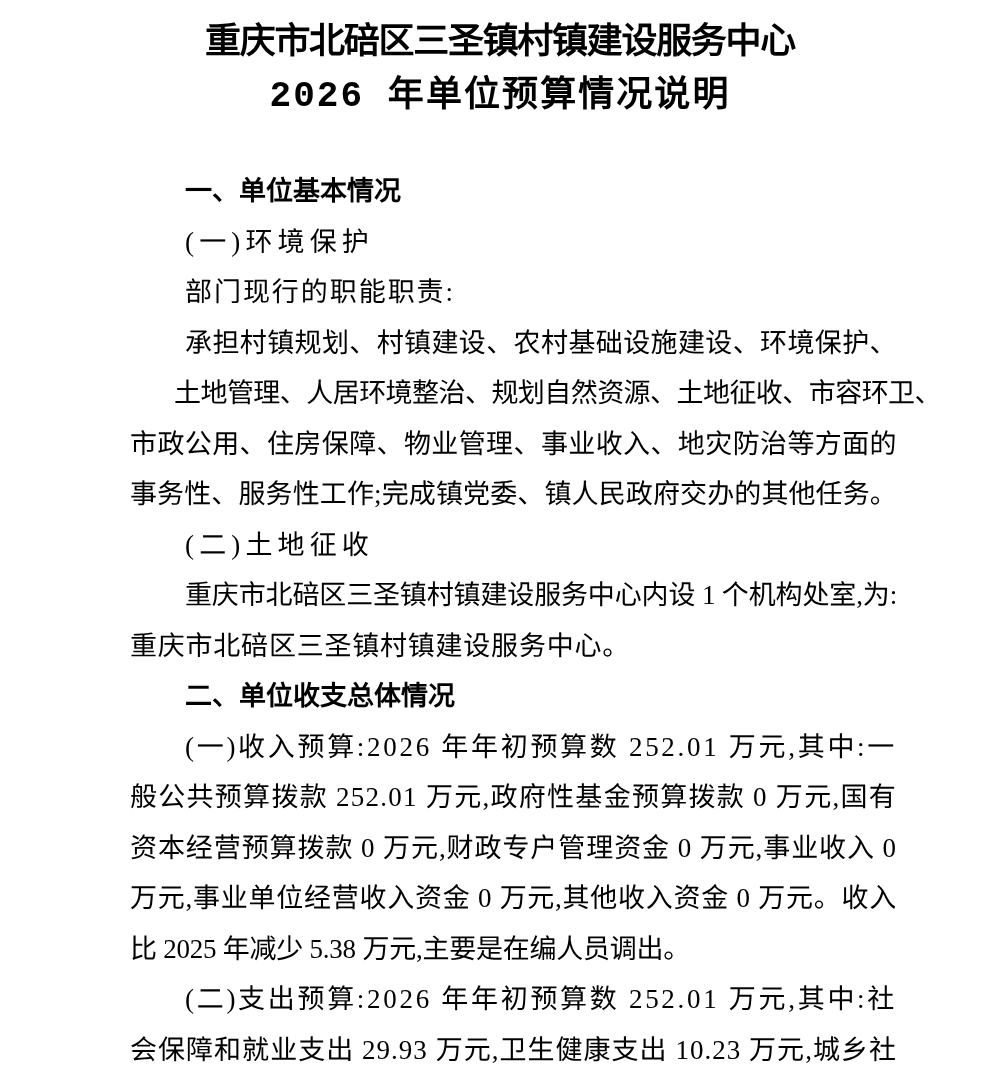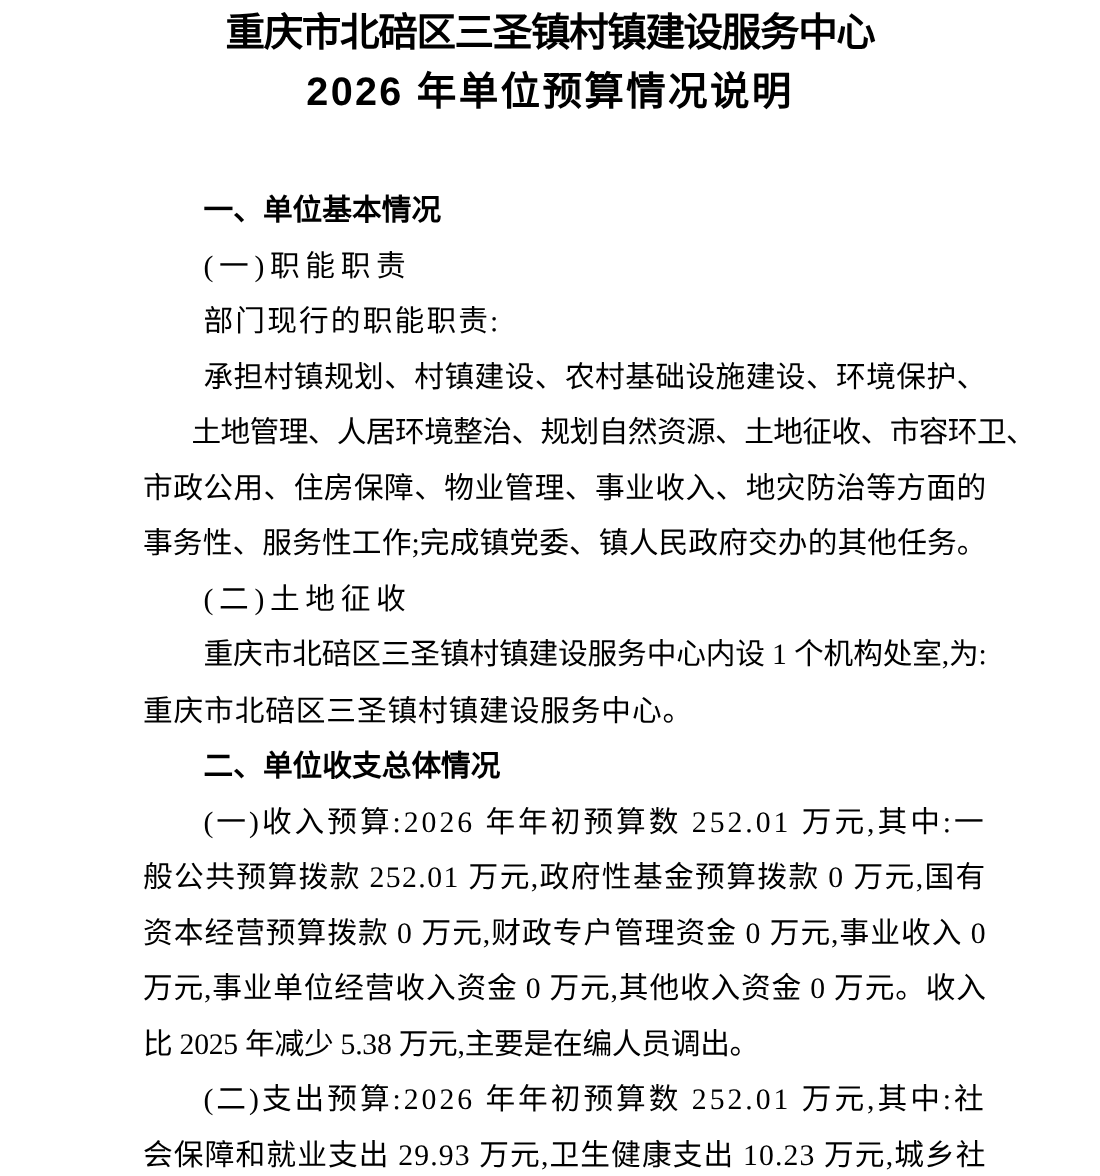--- a/index.html
+++ b/index.html
@@ -7,25 +7,25 @@
   .page {
     position: relative;
     width: 1000px;
     height: 1069px;
     background: #ffffff;
     overflow: hidden;
     color: #000000;
   }
   .title {
     position: absolute;
-    top: 3px;
+    top: 17px;
     left: 0;
     width: 1000px;
     text-align: center;
-    font-family: Liberation Sans, sans-serif;
+    font-family: Liberation Mono, monospace;
     font-weight: 700;
     font-size: 36px;
     line-height: 53px;
     white-space: nowrap;
   }
   .body {
     position: absolute;
     top: 166px;
     left: 130px;
     width: 767px;
@@ -48,21 +48,21 @@
 
 <div class="page">
 
   <div class="title">
     <div class="title-line"><span style="letter-spacing: -1.29504px;">重庆市北碚区三圣镇村镇建设服务中心</span></div>
     <div class="title-line"><span style="letter-spacing: 2.06473px; margin-top: 24px;">2026 年单位预算情况说明</span></div>
   </div>
 
   <div class="body">
     <div class="ln h ind"><span style="letter-spacing: 0px;">一、单位基本情况</span></div>
-    <div class="ln ind"><span style="letter-spacing: 5.14509px;">(一)职能职责</span></div>
+    <div class="ln ind"><span style="letter-spacing: 5.14509px;">(一)环境保护</span></div>
     <div class="ln ind"><span style="letter-spacing: 1.94844px;">部门现行的职能职责:</span></div>
     <div class="ln ind"><span style="letter-spacing: 0.384615px;">承担村镇规划、村镇建设、农村基础设施建设、环境保护、</span></div>
     <div class="ln"><span style="letter-spacing: -0.551724px; margin-left: 44px;">土地管理、人居环境整治、规划自然资源、土地征收、市容环卫、</span></div>
     <div class="ln"><span style="letter-spacing: 0.392857px;">市政公用、住房保障、物业管理、事业收入、地灾防治等方面的</span></div>
     <div class="ln"><span style="letter-spacing: 0.120151px;">事务性、服务性工作;完成镇党委、镇人民政府交办的其他任务。</span></div>
     <div class="ln ind"><span style="letter-spacing: 5.14509px;">(二)土地征收</span></div>
     <div class="ln ind"><span style="letter-spacing: -0.142187px;">重庆市北碚区三圣镇村镇建设服务中心内设 1 个机构处室,为:</span></div>
     <div class="ln"><span style="letter-spacing: 0.777778px;">重庆市北碚区三圣镇村镇建设服务中心。</span></div>
     <div class="ln h ind"><span style="letter-spacing: 0px;">二、单位收支总体情况</span></div>
     <div class="ln ind"><span style="letter-spacing: 2.69853px;">(一)收入预算:2026 年年初预算数 252.01 万元,其中:一</span></div>

